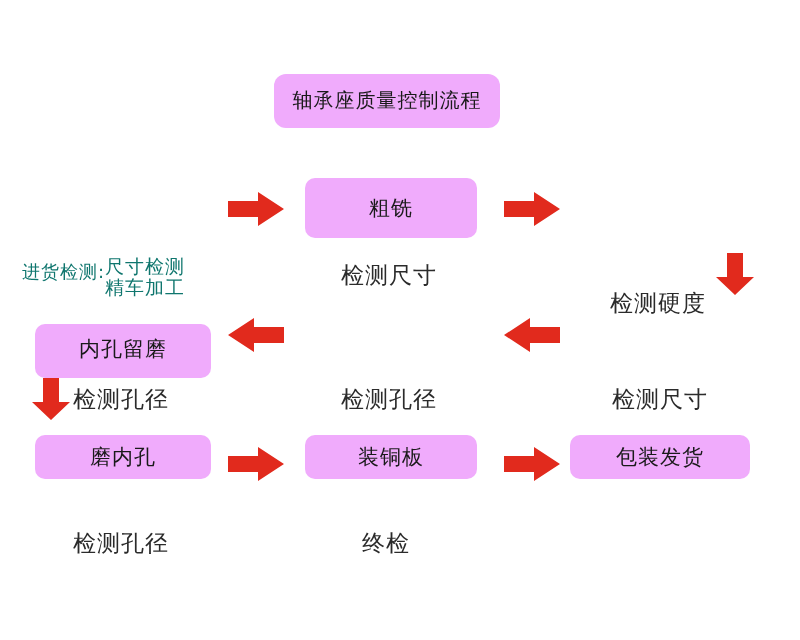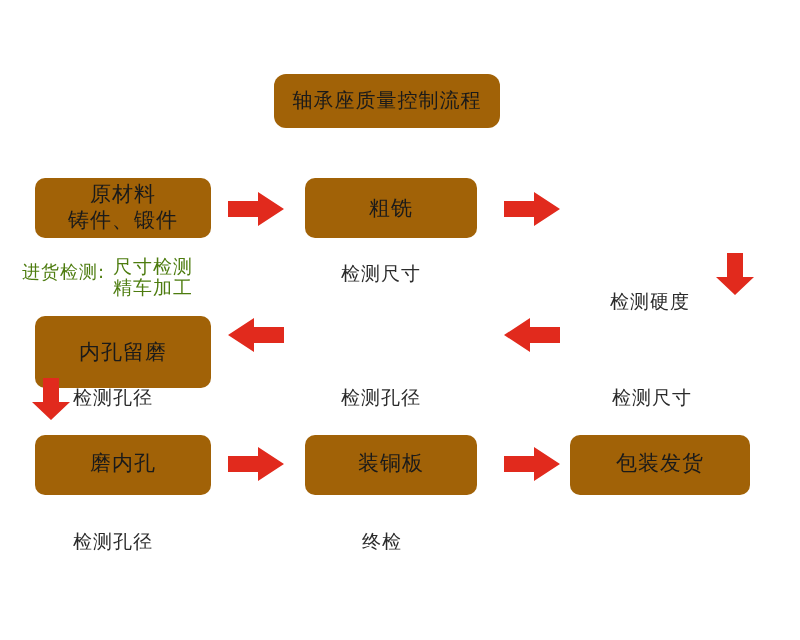--- a/index.html
+++ b/index.html
@@ -16,21 +16,21 @@
     position: relative;
     width: 800px;
     height: 640px;
     background: #ffffff;
     overflow: hidden;
   }
 
   
   .pbox {
     position: absolute;
-    background: #a16207;
+    background: #f0abfc;
     border-radius: 10px;
     display: flex;
     align-items: center;
     justify-content: center;
     text-align: center;
     color: #1a1a1a;
     font-size: 21px;
     line-height: 1.28;
     letter-spacing: 1px;
     box-sizing: border-box;
@@ -43,77 +43,70 @@
     left: 274px;
     top: 74px;
     width: 226px;
     height: 54px;
     font-size: 20px;
     border-radius: 12px;
   }
 
   
   .r1 { top: 178px; height: 60px; }
-  .r2 { top: 316px; height: 72px; }
-  .r3 { top: 435px; height: 60px; font-family: Liberation Mono, monospace; }
+  .r2 { top: 324px; height: 54px; font-family: Liberation Mono, monospace; }
+  .r3 { top: 435px; height: 44px; }
 
   .c1 { left: 35px;  width: 176px; }
   .c2 { left: 305px; width: 172px; }
   .c3 { left: 570px; width: 180px; }
 
   
   .arrow {
     position: absolute;
   }
   .arrow svg { display: block; }
 
   
   .caption {
     position: absolute;
     color: #2b2b2b;
-    font-size: 19px;
+    font-size: 23px;
     letter-spacing: 1px;
     white-space: nowrap;
     line-height: 1.18;
   }
   .cap-inline {
     position: absolute;
     display: flex;
     align-items: flex-start;
     white-space: nowrap;
-    color: #4d7c0f;
+    color: #0f766e;
     font-size: 19px;
     letter-spacing: 1px;
-    gap: 8px;
   }
   .cap-stack {
     display: inline-block;
     text-align: left;
     line-height: 1.12;
   }
   .cap-lead {
     font-size: 18px;
     padding-top: 4px;
   }
 </style>
 </head>
 <body>
 
 <div id="canvas">
 
   <div class="pbox" id="title-box">
     <span>轴承座质量控制流程</span>
   </div>
 
-  <div class="pbox two-line r1 c1">
-    <span>
-      <span>原材料</span><br>
-      <span>铸件、锻件</span>
-    </span>
-  </div>
 
   <div class="arrow" style="left:228px; top:192px;">
     <svg width="56" height="34" viewBox="0 0 56 34">
       <polygon points="0,9 30,9 30,0 56,17 30,34 30,25 0,25" fill="#e12a1d"></polygon>
     </svg>
   </div>
 
   <div class="pbox r1 c2">
     <span>粗铣</span>
   </div>

